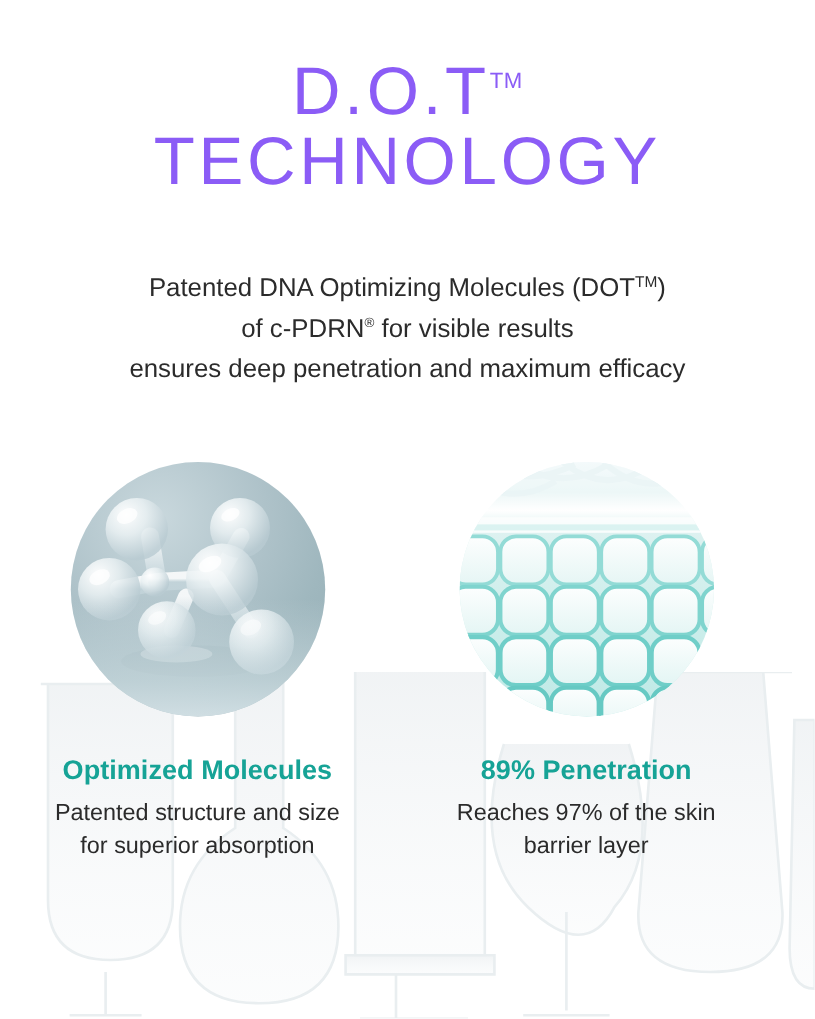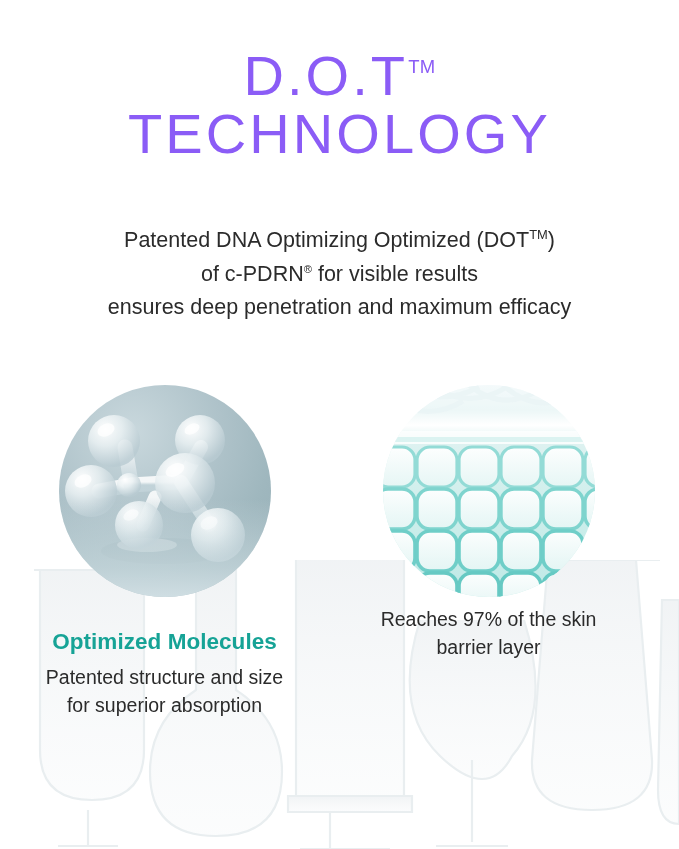--- a/index.html
+++ b/index.html
@@ -171,21 +171,21 @@
       </g>
     </svg>
   </div>
 
   <div class="title-block">
     <div class="title-line1"><span>D.O.T</span><span class="tm-title">TM</span></div>
     <div class="title-line2">TECHNOLOGY</div>
   </div>
 
   <div class="subcopy">
-    <div><span>Patented DNA Optimizing Optimized (DOT</span><span class="tm-sup">TM</span><span>)</span></div>
+    <div><span>Patented DNA Optimizing Molecules (DOT</span><span class="tm-sup">TM</span><span>)</span></div>
     <div><span>of c-PDRN</span><span class="reg-sup">®</span><span> for visible results</span></div>
     <div>ensures deep penetration and maximum efficacy</div>
   </div>
 
   <div class="cards">
 
     <div class="card">
       <div class="circle circle-molecule">
         <svg class="mol-svg" viewBox="0 0 212 212">
           <defs>
@@ -289,17 +289,18 @@
               <rect x="-8" y="188" width="40" height="40" rx="13" fill="url(#cellg)" stroke="#66c9c3" stroke-width="3.6"></rect>
               <rect x="34" y="188" width="40" height="40" rx="13" fill="url(#cellg)" stroke="#66c9c3" stroke-width="3.6"></rect>
               <rect x="76" y="188" width="40" height="40" rx="13" fill="url(#cellg)" stroke="#66c9c3" stroke-width="3.6"></rect>
               <rect x="118" y="188" width="40" height="40" rx="13" fill="url(#cellg)" stroke="#66c9c3" stroke-width="3.6"></rect>
               <rect x="160" y="188" width="40" height="40" rx="13" fill="url(#cellg)" stroke="#66c9c3" stroke-width="3.6"></rect>
               <rect x="202" y="188" width="40" height="40" rx="13" fill="url(#cellg)" stroke="#66c9c3" stroke-width="3.6"></rect>
             </g>
           </g>
         </svg>
       </div>
+      <div class="caption-head">89% Penetration</div>
       <div class="caption-body">Reaches 97% of the skin barrier layer</div>
     </div>
 
   </div>
 </div>
 
 </body></html>

